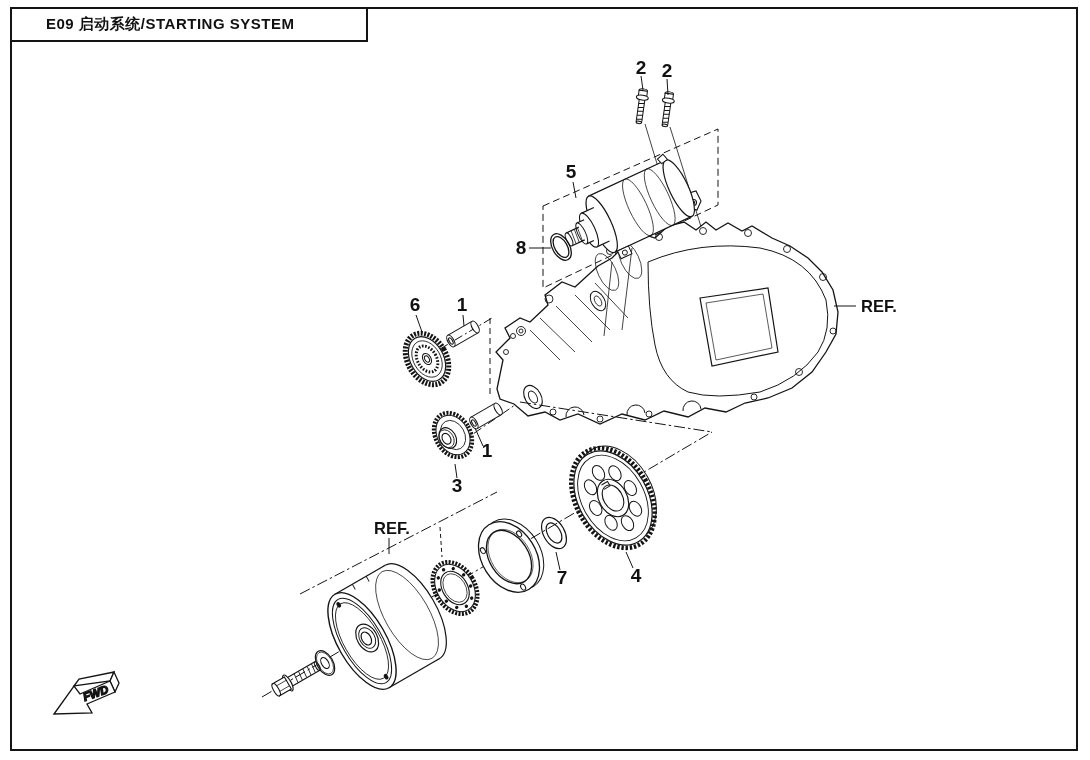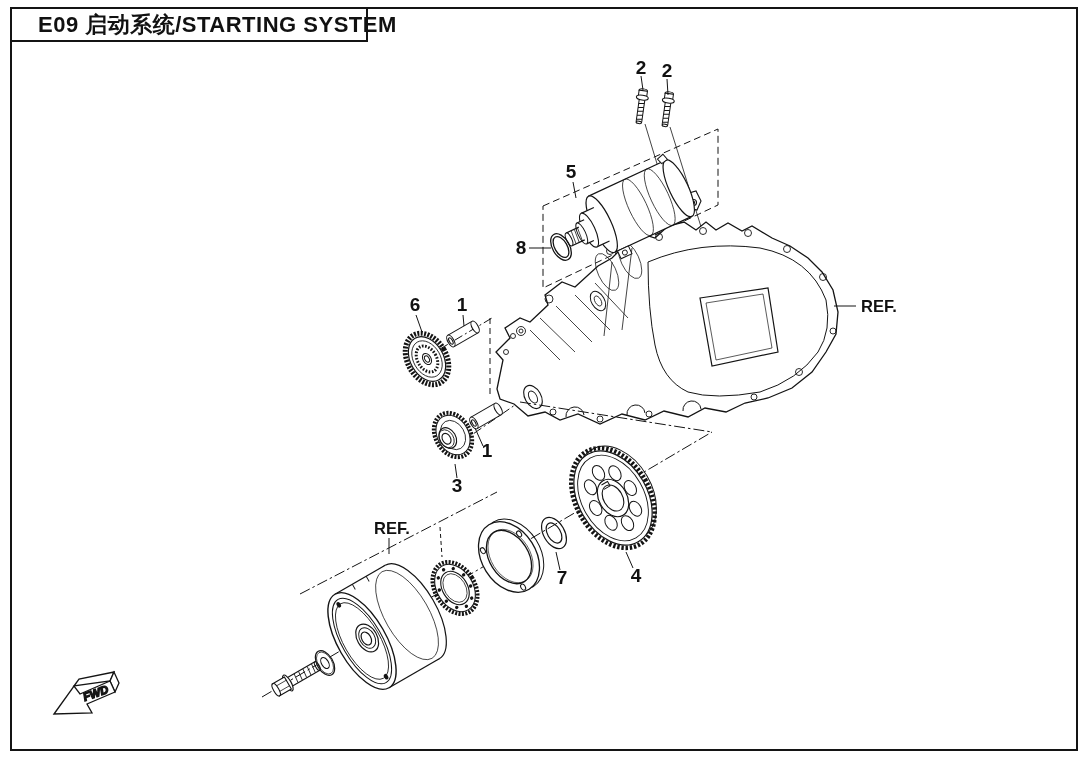--- a/index.html
+++ b/index.html
@@ -1,20 +1,20 @@
 <!DOCTYPE html>
 <html><head>
 <meta charset="utf-8">
 <style>
   html,body{margin:0;padding:0;background:#ffffff;}
   body{width:1090px;height:760px;position:relative;font-family:"Liberation Sans",sans-serif;}
   #frame{position:absolute;left:10px;top:7px;width:1068px;height:744px;border:2px solid #141414;box-sizing:border-box;}
   #titlebox{position:absolute;left:10px;top:7px;width:358px;height:35px;border:2px solid #141414;box-sizing:border-box;
             display:flex;align-items:center;padding-left:26px;background:#fff;}
-  #titlebox span{font-weight:bold;font-size:22px;letter-spacing:.5px;color:#111;white-space:nowrap;}
+  #titlebox span{font-weight:bold;font-size:15px;letter-spacing:.5px;color:#111;white-space:nowrap;margin-left:8px;}
   svg{position:absolute;left:0;top:0;}
   .ln{stroke:#141414;fill:none;}
   .lbl{font-family:"Liberation Sans",sans-serif;font-weight:bold;fill:#111;}
 </style>
 </head>
 <body>
 
 <div id="frame"></div>
 <div id="titlebox">
   <span>E09  启动系统/STARTING SYSTEM</span>

